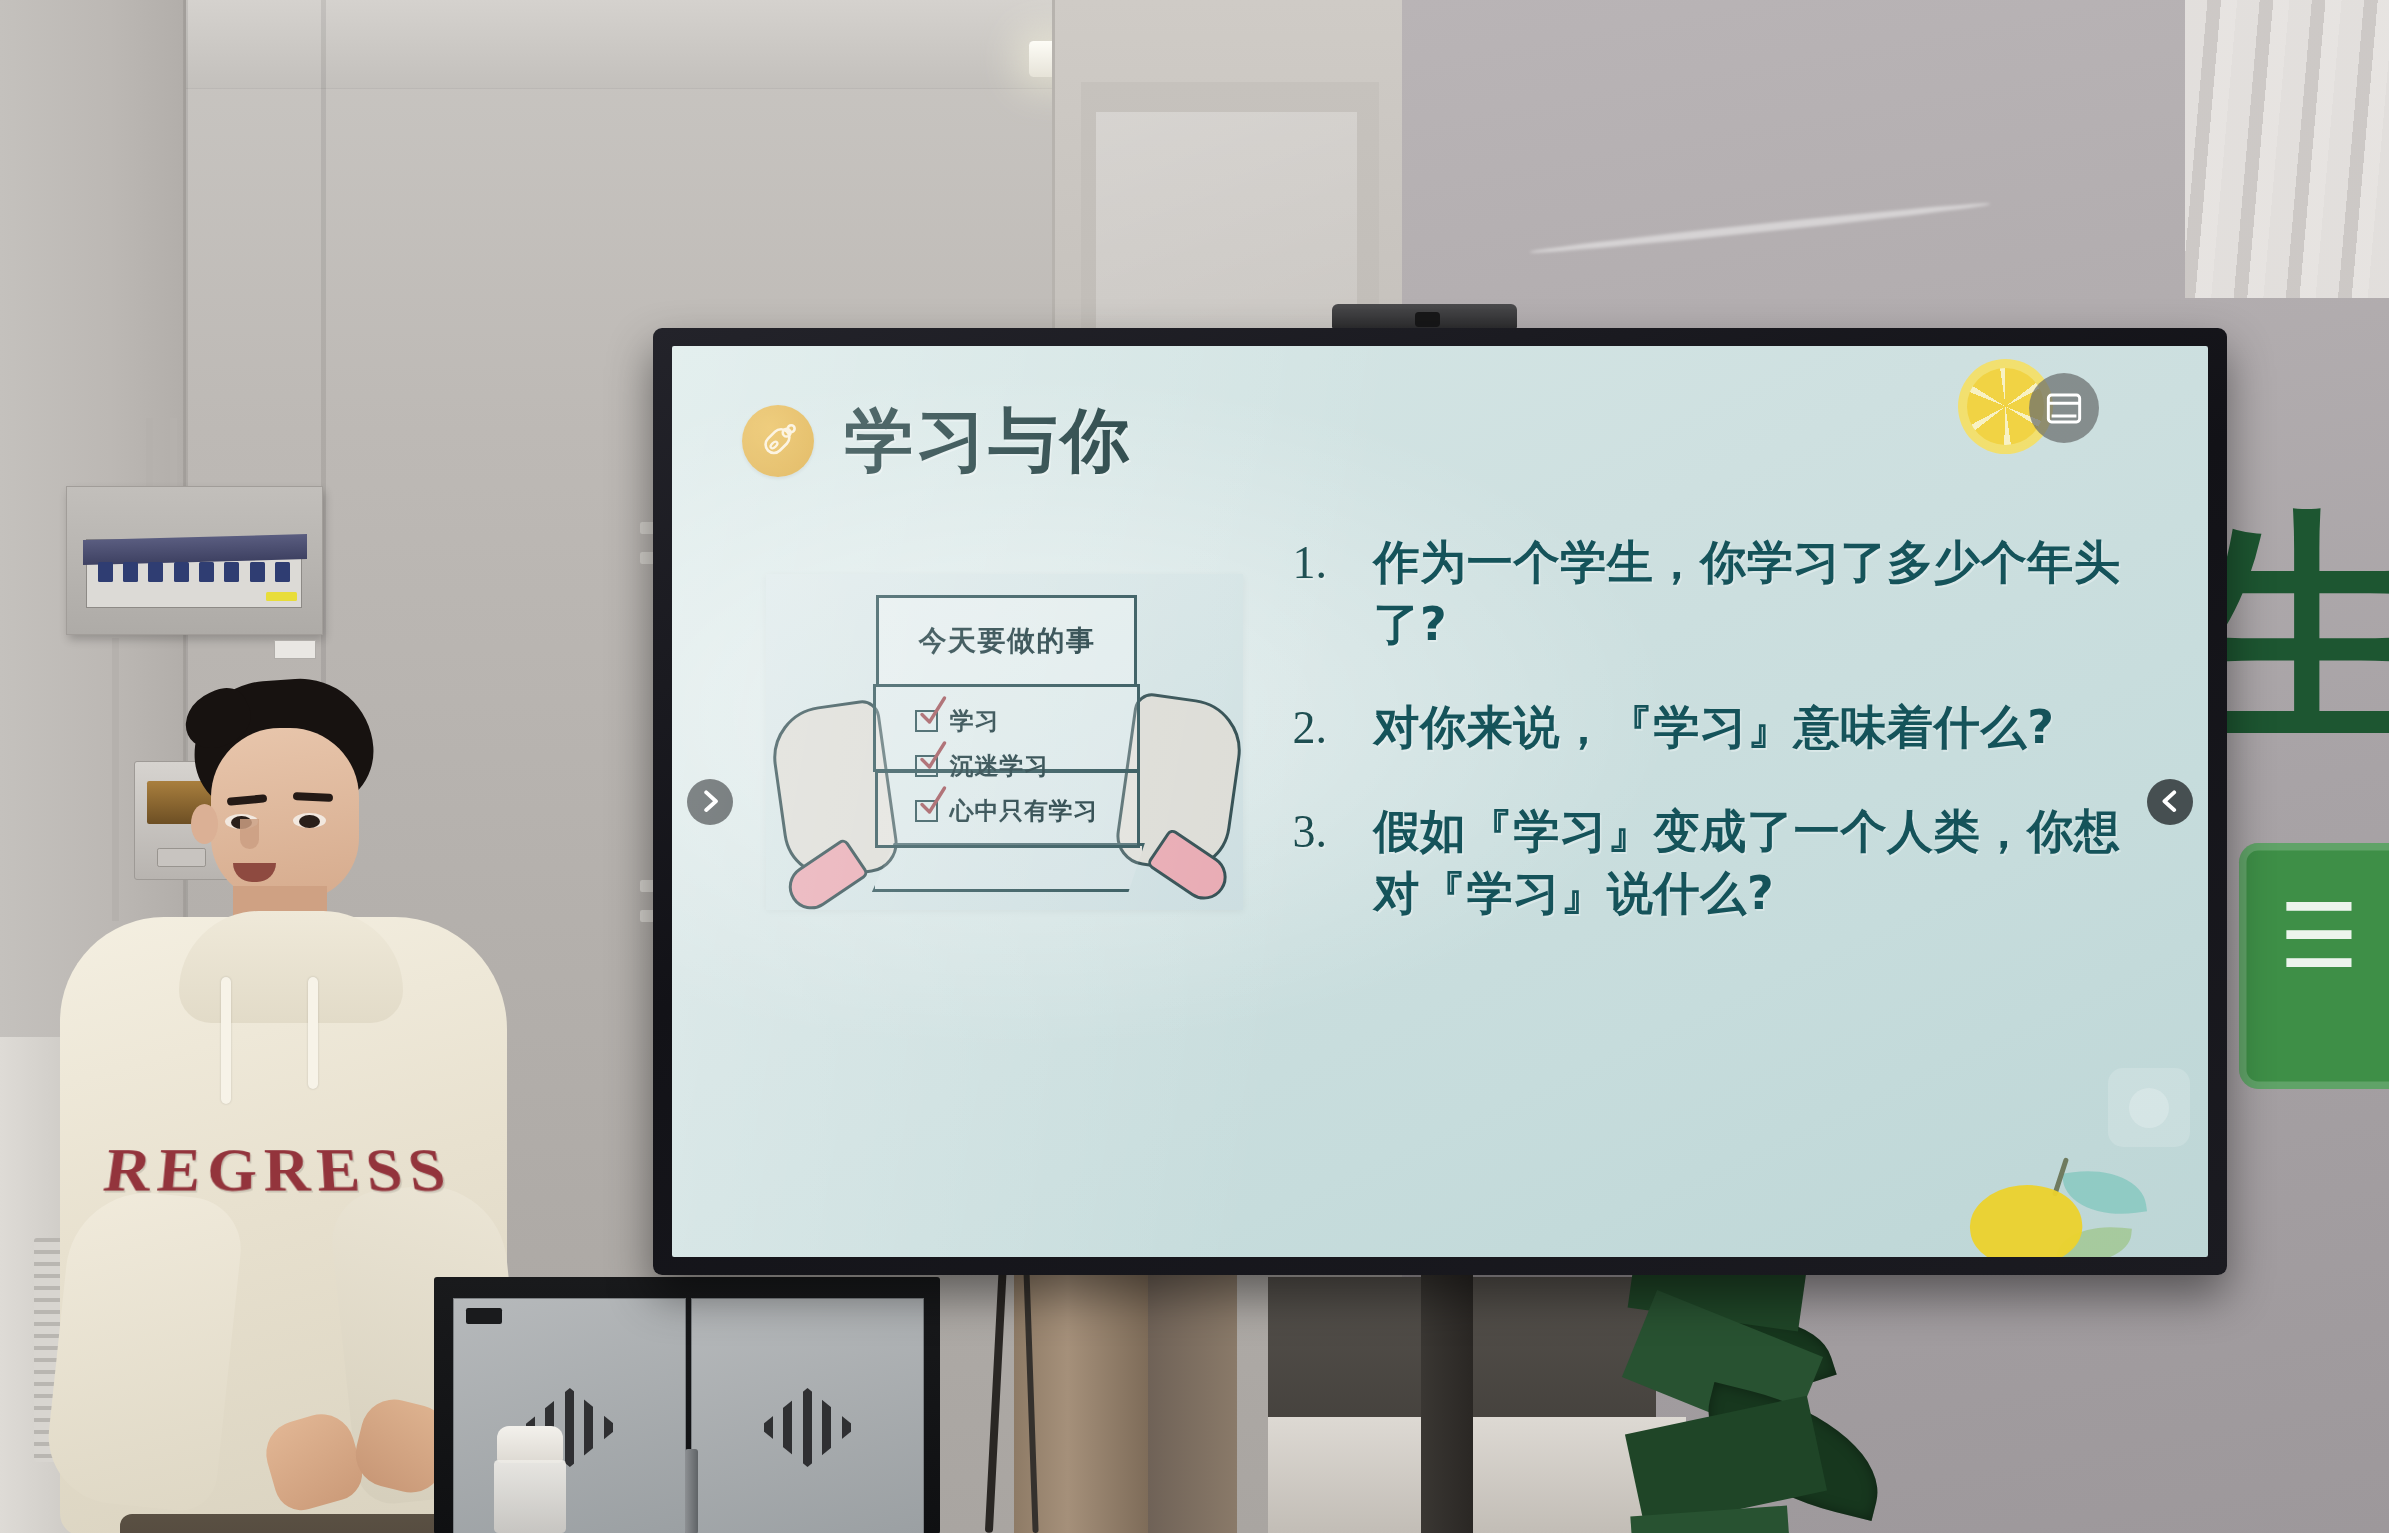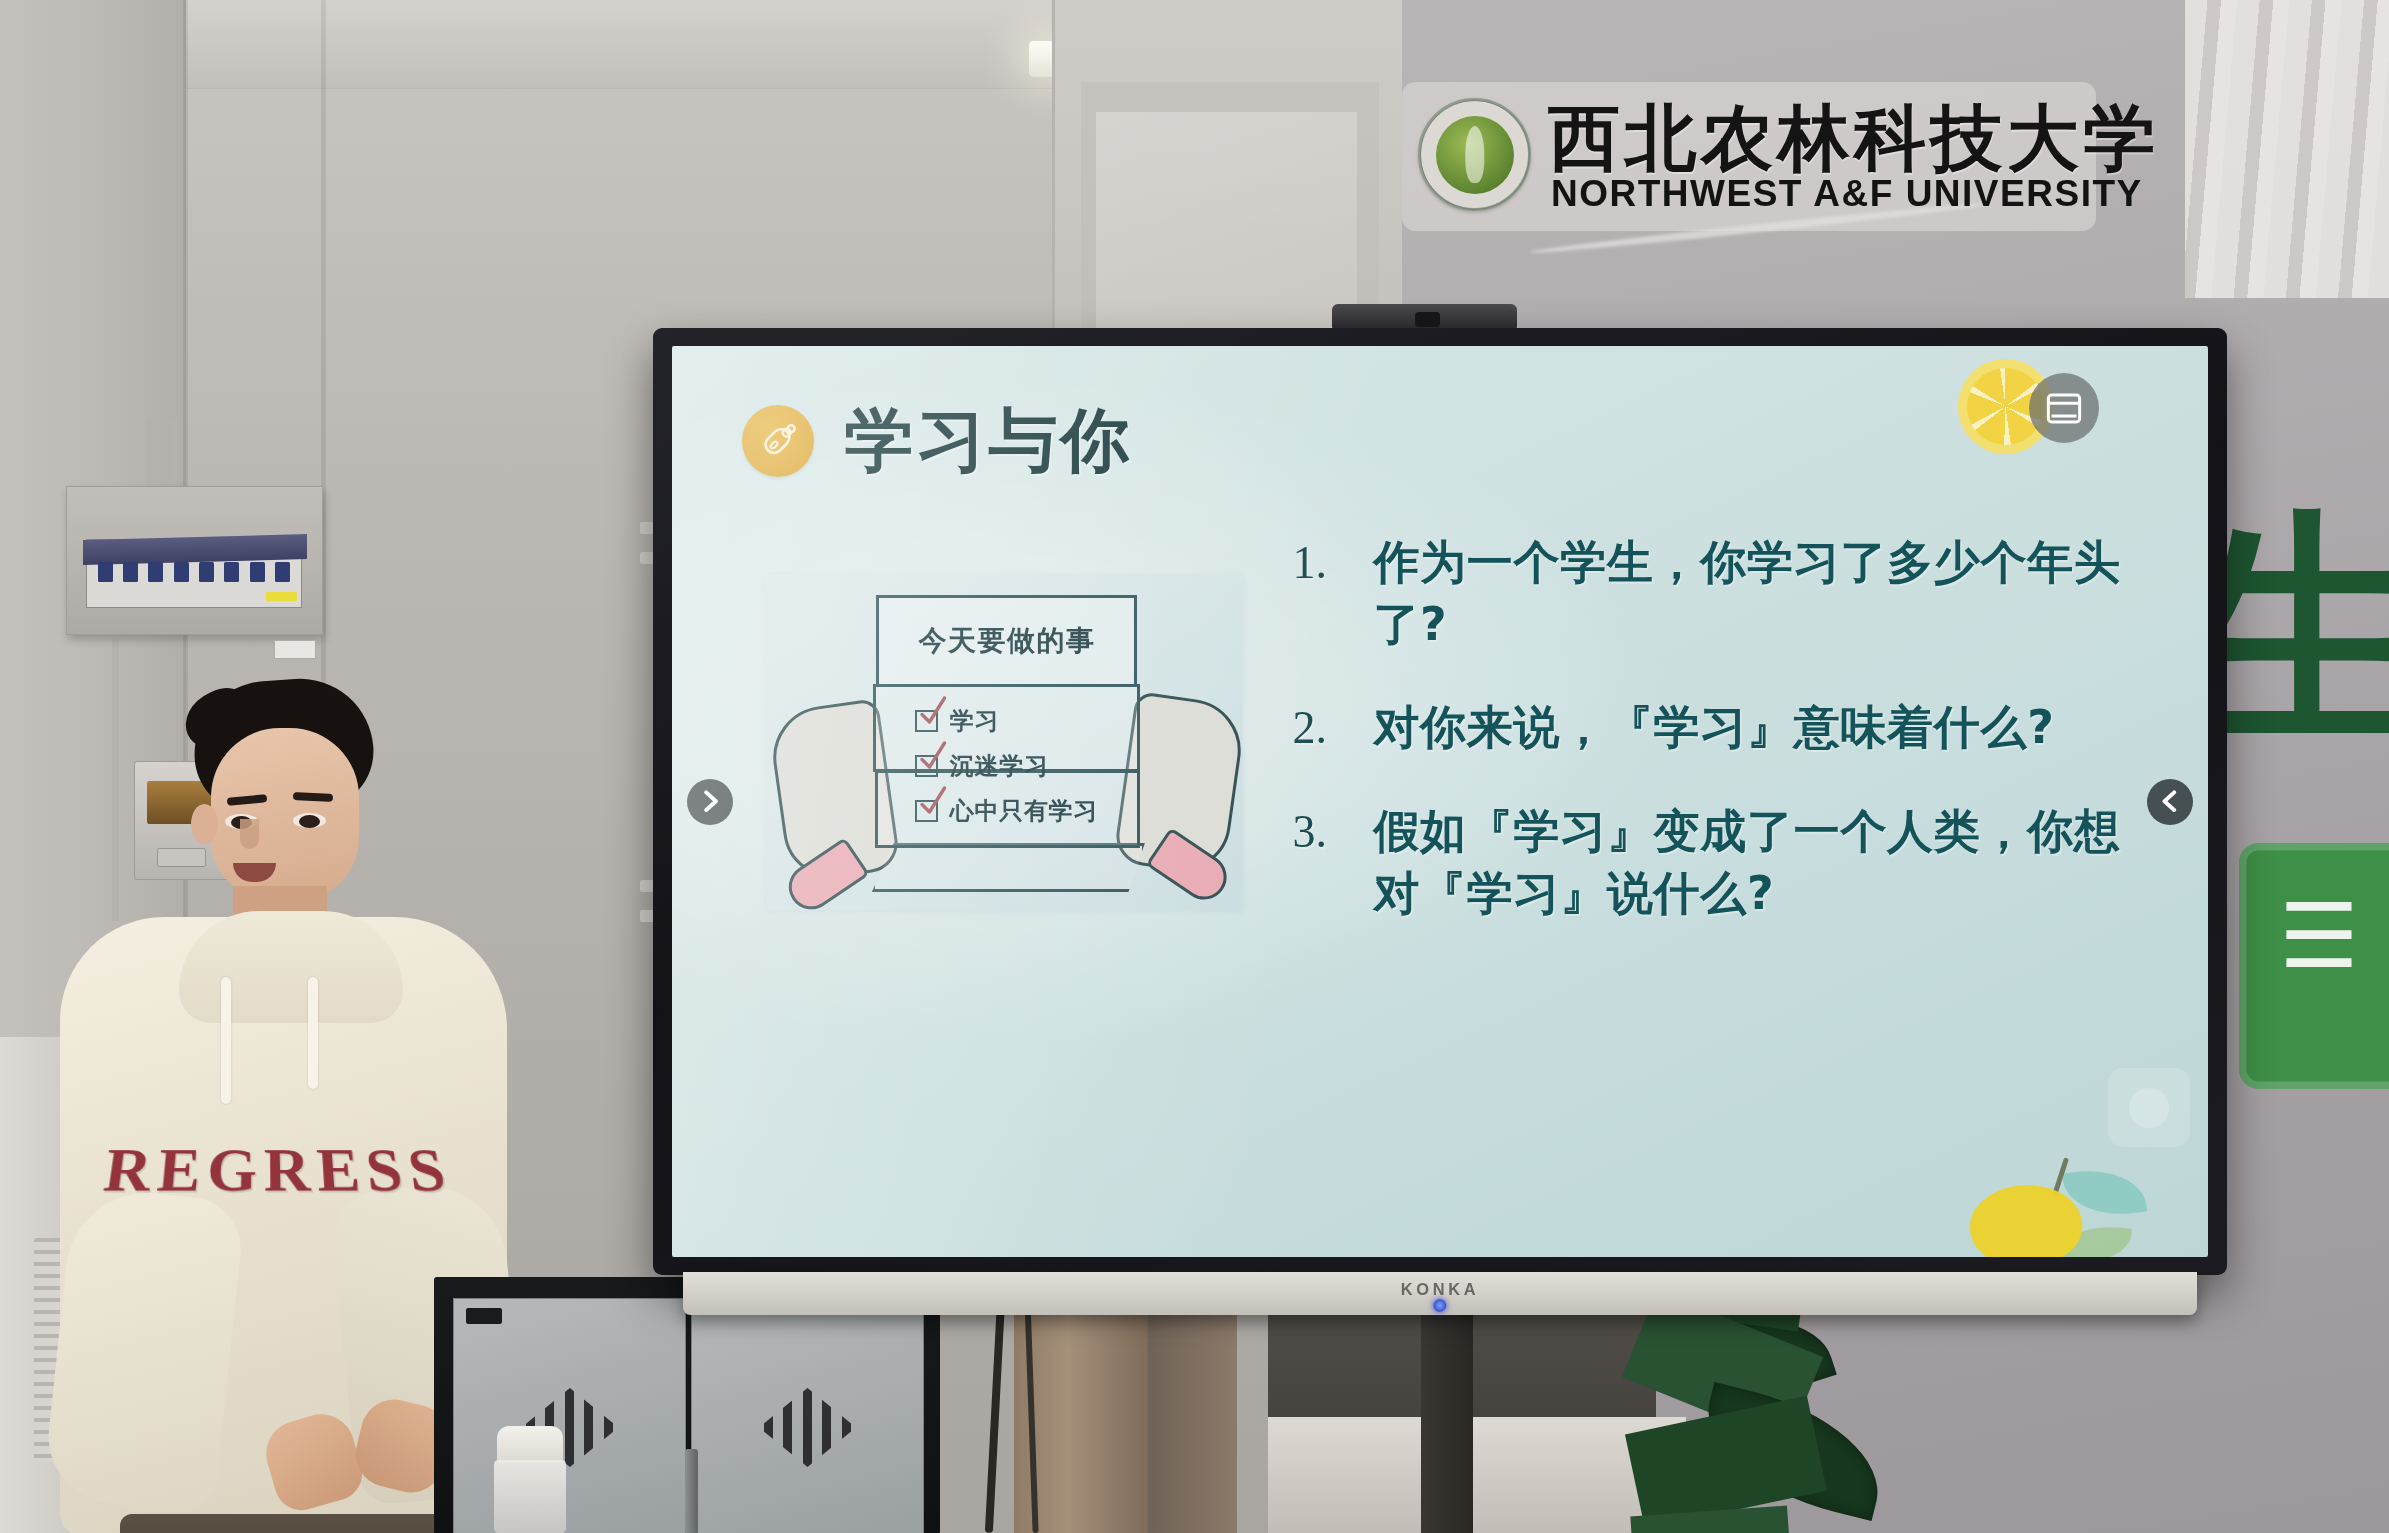--- a/index.html
+++ b/index.html
@@ -574,31 +574,20 @@
 
   <div class="wall-marble"></div>
   <div class="marble-vein" style="left:1529px;top:224px;width:462px;height:7.5px;transform:rotate(-6deg)"></div>
   <div class="marble-vein" style="left:1730px;top:1119px;width:388px;height:6px;transform:rotate(4deg)"></div>
   <div class="wall-white-strip"></div>
 
   <div class="green-char">生</div>
   <div class="green-sign"></div>
   <div class="green-sign-glyph">☰</div>
 
-  <div class="uni-plaque">
-    <div class="uni-sticker"></div>
-    <div class="uni-seal">
-      <div class="uni-seal-ring-text"></div>
-      <div class="uni-seal-inner">
-        <div class="uni-seal-leaf"></div>
-      </div>
-    </div>
-    <div class="uni-cn">西北农林科技大学</div>
-    <div class="uni-en">NORTHWEST A&amp;F UNIVERSITY</div>
-  </div>
 
   <div class="conduit" style="left:146px;top:418px;height:72px"></div>
   <div class="conduit" style="left:170px;top:418px;height:72px"></div>
   <div class="conduit" style="left:112px;top:638px;height:283px"></div>
   <div class="panel-box">
     <div class="panel-window">
       <div class="panel-bar"></div>
       <div class="breaker" style="left:10.4px"></div>
       <div class="breaker" style="left:36px"></div>
       <div class="breaker" style="left:61px"></div>
@@ -790,20 +779,16 @@
               <div class="q-text">假如『学习』变成了一个人类，你想对『学习』说什么?</div>
             </div>
           </div>
 
         </div>
 
         <div class="screen-sheen"></div>
       </div>
     </div>
 
-    <div class="display-chin">
-      <div class="brand">KONKA</div>
-      <div class="power-led"></div>
-    </div>
   </div>
 
 </div>
 
 
 </body></html>

